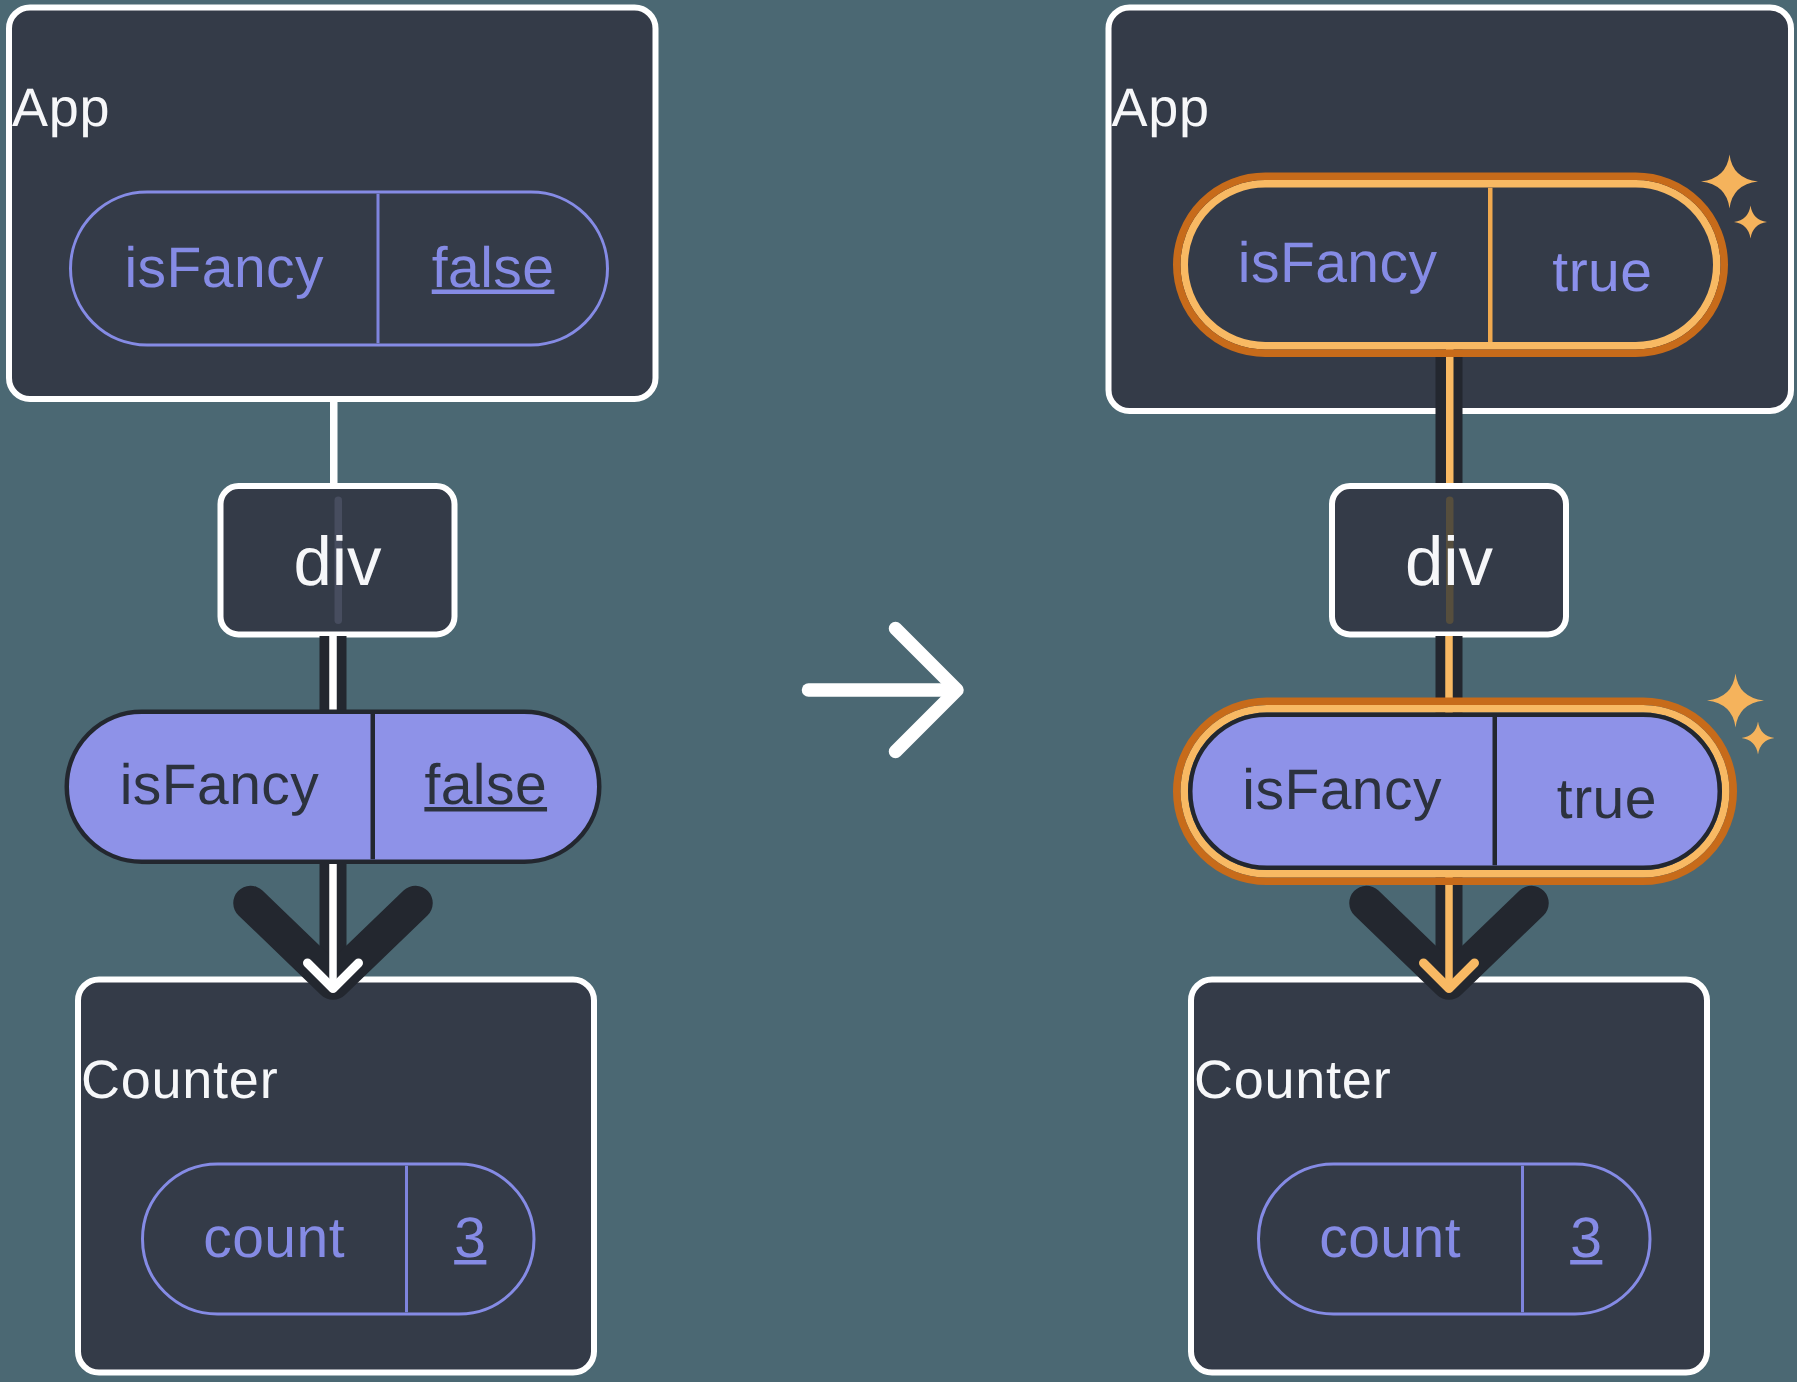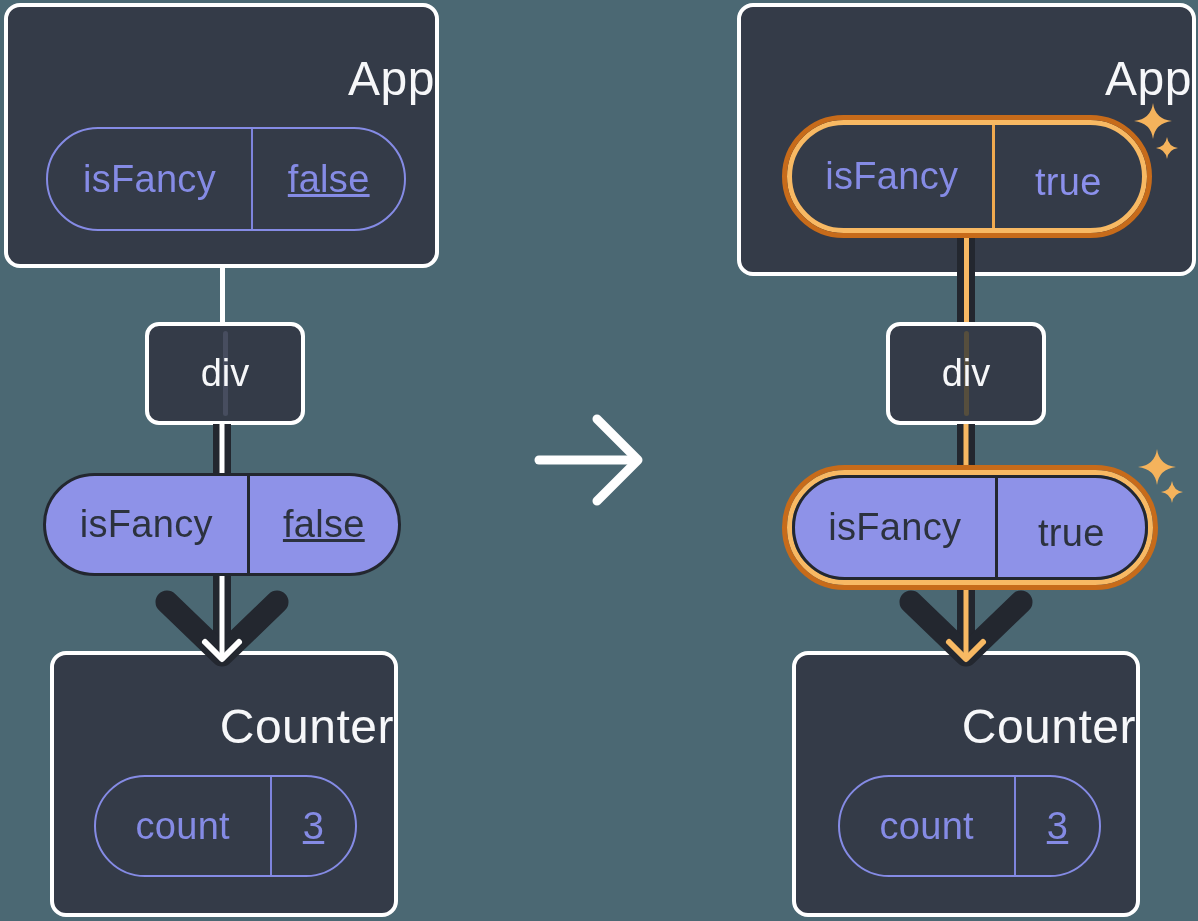--- a/index.html
+++ b/index.html
@@ -7,31 +7,31 @@
     position:relative;width:1198px;height:921px;overflow:hidden;
     background:var(--background,#4B6873);
     font-family:"Liberation Sans","DejaVu Sans",sans-serif;
   }
   
   .card{
     position:absolute;background:var(--card,#343B48);
     border:4px solid #fff;border-radius:16px;box-sizing:border-box;
   }
   .card-title{
-    position:absolute;left:0;top:44px;width:100%;text-align:right;
-    color:var(--title,#F6F7F9);font-size:48px;font-weight:500;letter-spacing:.5px;
+    position:absolute;left:0;top:44px;width:100%;text-align:left;
+    color:var(--title,#F6F7F9);font-size:36px;font-weight:500;letter-spacing:.5px;
   }
   
   .node{
     position:absolute;background:var(--card,#343B48);
     border:4px solid #fff;border-radius:14px;box-sizing:border-box;
   }
   .node-label{
     position:absolute;inset:0;display:flex;align-items:center;justify-content:center;
-    color:var(--title,#F6F7F9);font-size:38px;font-weight:500;
+    color:var(--title,#F6F7F9);font-size:46px;font-weight:500;
   }
   .node-stripe{position:absolute;top:5px;bottom:5px;left:50%;width:5px;margin-left:-2.5px;border-radius:3px;}
   .stripe-before{background:#474D5F;}
   .stripe-after{background:#564E3D;}
   
   .pill{position:absolute;box-sizing:border-box;display:flex;border-radius:999px;overflow:hidden;}
   .pill .k,.pill .v{display:flex;align-items:center;justify-content:center;font-size:38px;font-weight:500;letter-spacing:.3px;}
   .pill .k{width:57%;}
   .pill .v{flex:1;text-decoration:underline;}
   .pill .divider{width:2.5px;align-self:stretch;}

